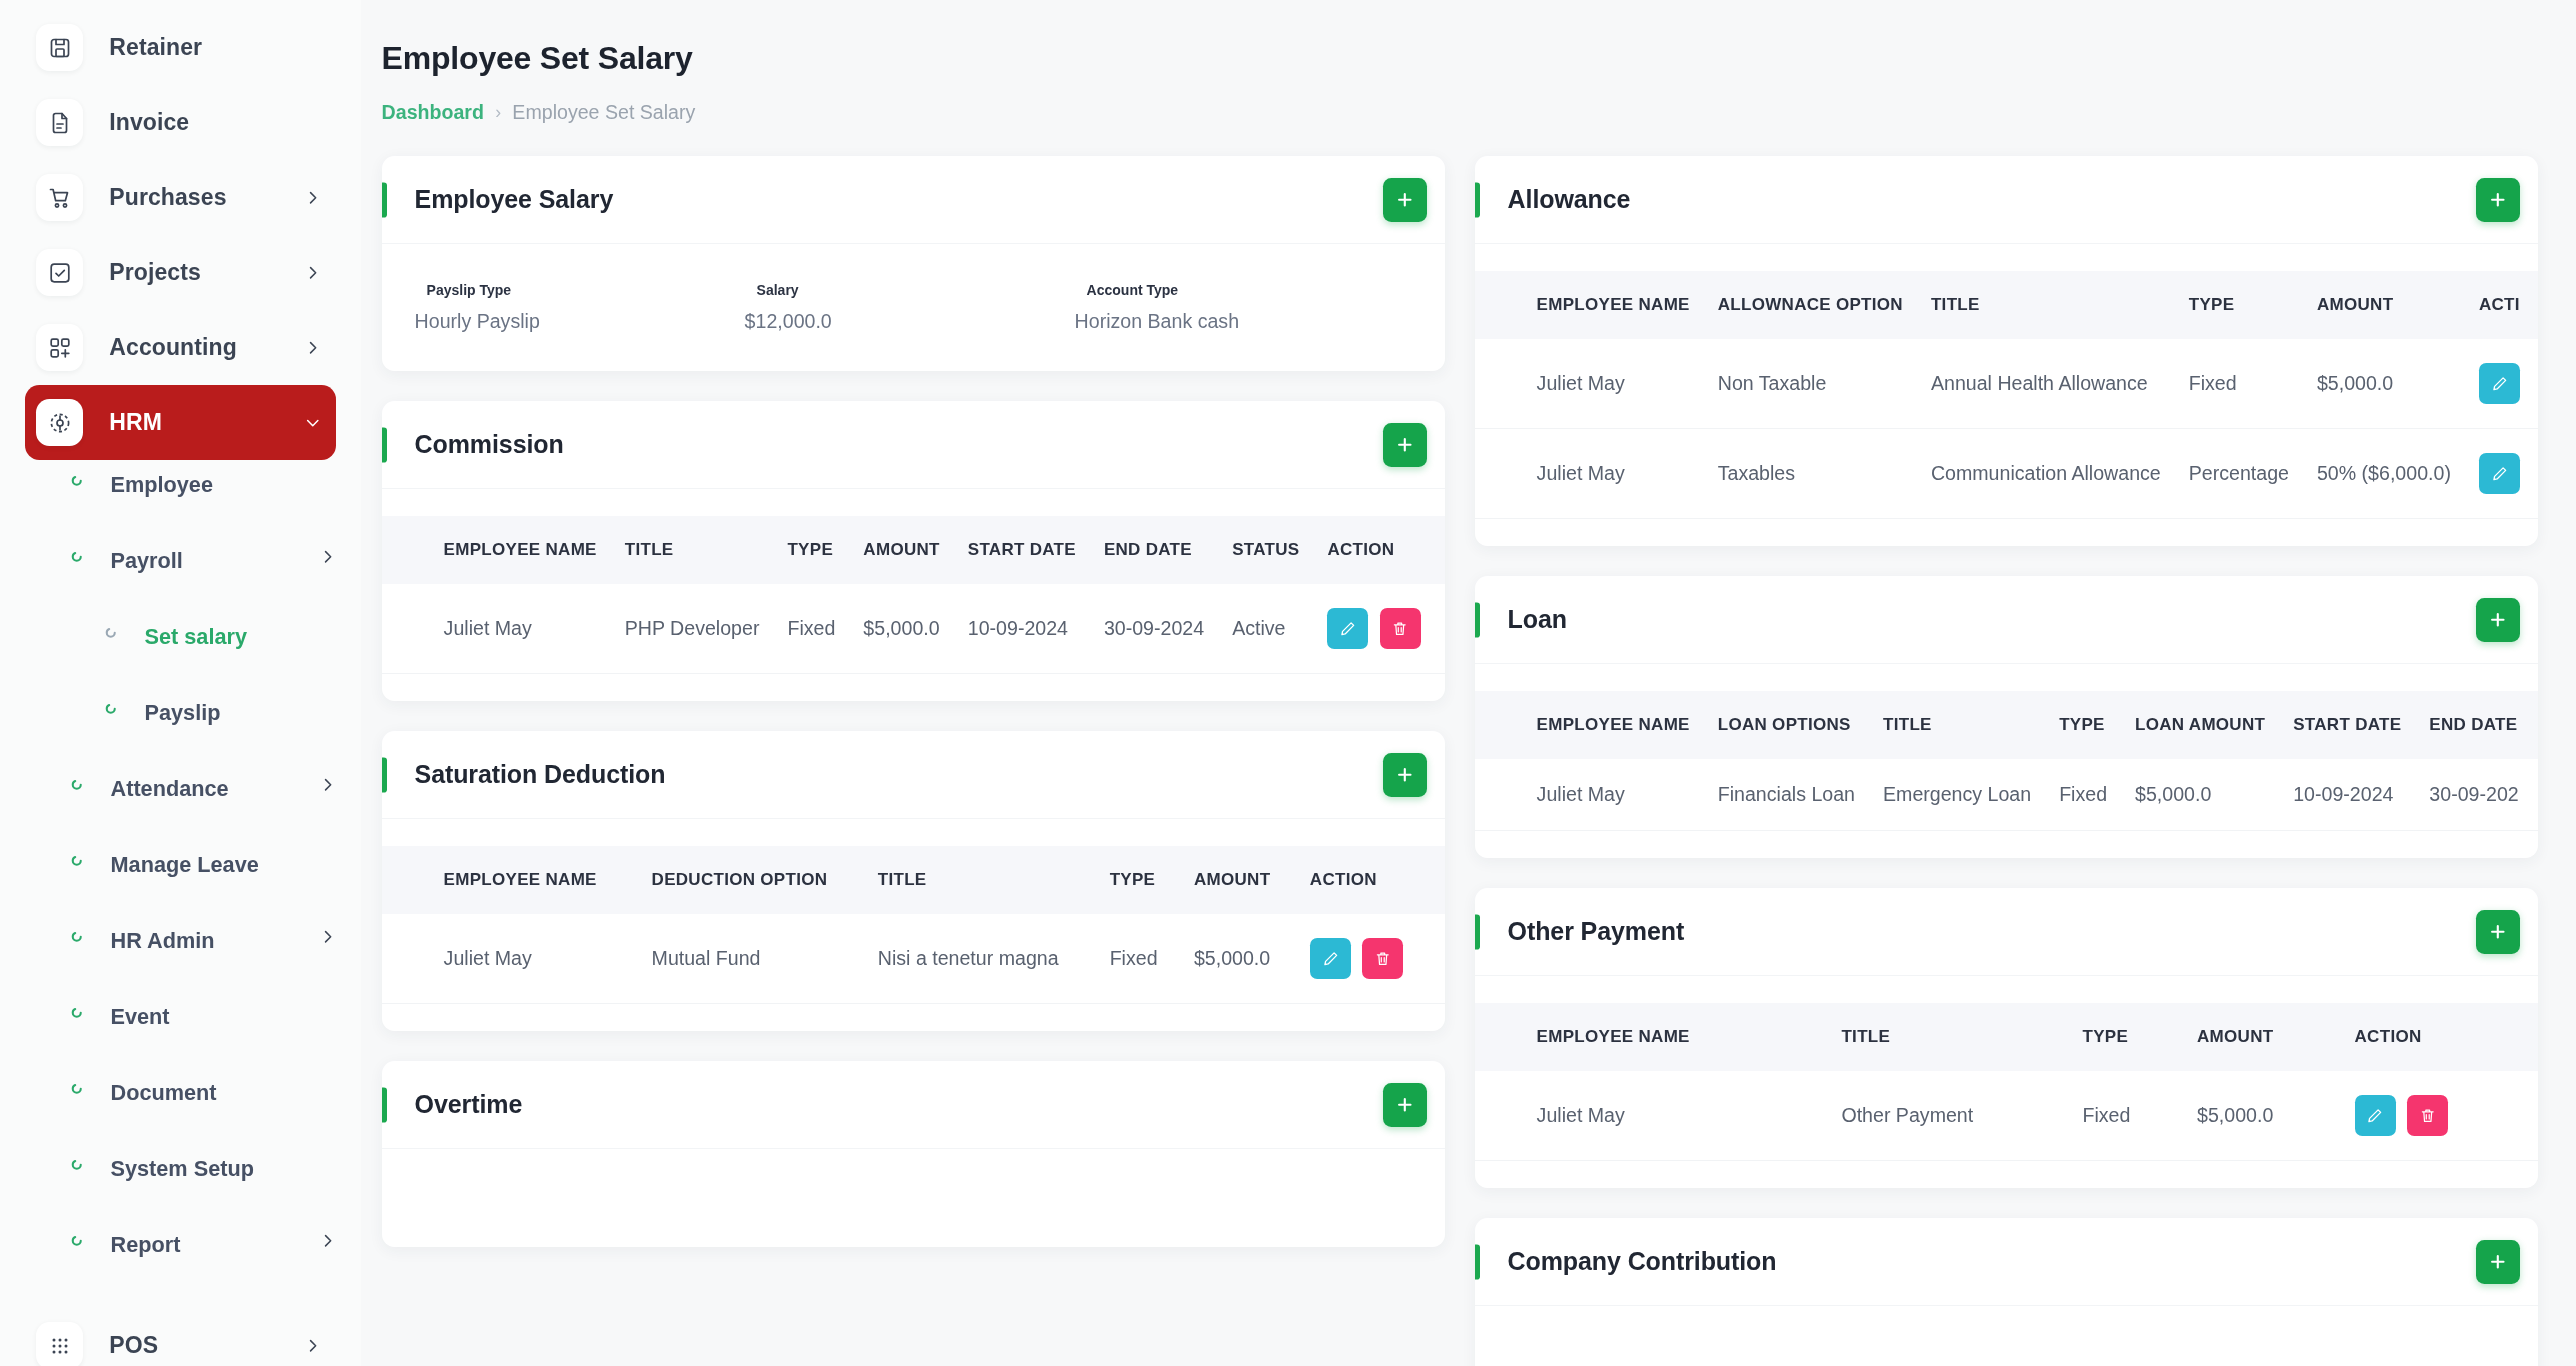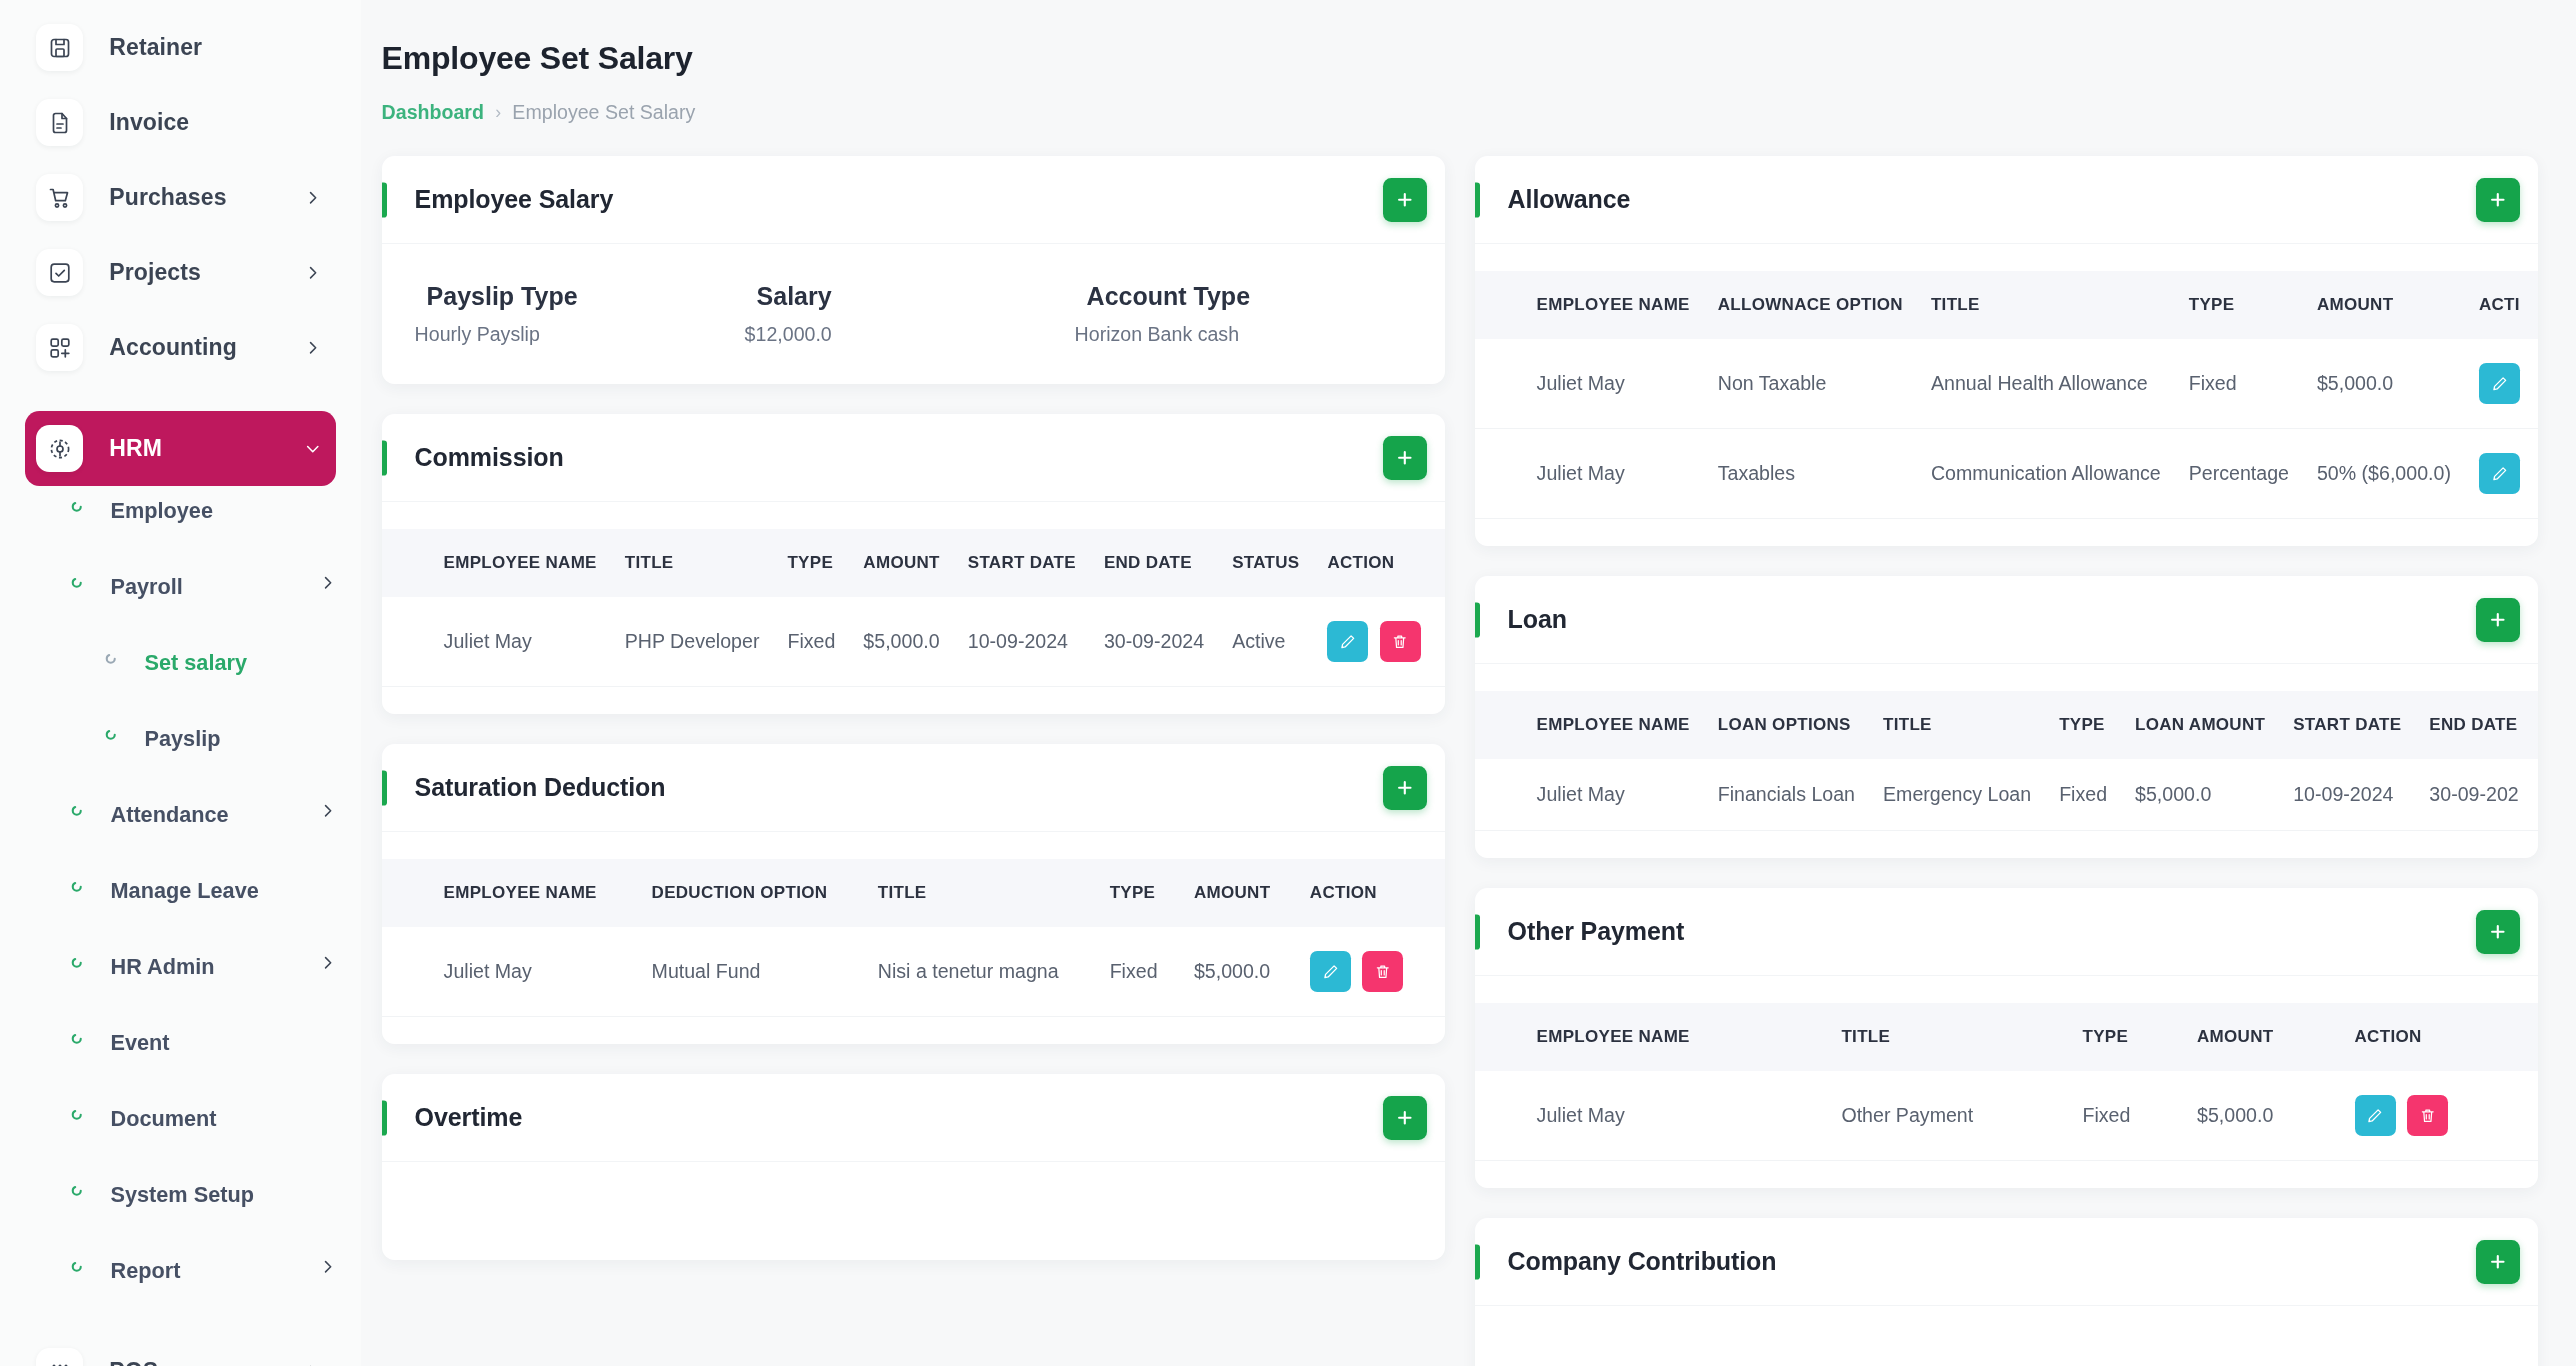--- a/index.html
+++ b/index.html
@@ -22,21 +22,21 @@
   }
   .nav-list { padding: 10.3px 0 0 0; }
   .nav-item {
     display: flex; align-items: center;
     height: 75px;
     margin: 0 25px 0 25px;
     padding: 0 14.4px 0 11.3px;
     border-radius: 14.4px;
     position: relative;
   }
-  .nav-item.active { background: #be185d; margin-top: 26px; }
+  .nav-item.active { background: #b91c1c; }
   .nav-ico-box {
     width: 47px; height: 47px; min-width: 47px;
     border-radius: 13.4px;
     background: #ffffff;
     display: flex; align-items: center; justify-content: center;
     box-shadow: 0 1.5px 5.2px rgba(20,30,40,.055);
   }
   .nav-ico-box svg { width: 24px; height: 24px; }
   .nav-label {
     flex: 1;
@@ -143,21 +143,21 @@
 
   .card-body { padding: 0; }
 
   
   .meta-row {
     display: flex;
     padding: 38px 33px 38px 33px;
   }
   .meta-cell { width: 330px; }
   .meta-label {
-    font-size: 25px; font-weight: 700; color: #2b3242;
+    font-size: 14px; font-weight: 700; color: #2b3242;
     margin-bottom: 12.4px; white-space: nowrap; padding-left: 12px;
   }
   .meta-value {
     font-size: 19.6px; font-weight: 400; color: #6a7384; white-space: nowrap;
   }
 
   
   .tbl-wrap { padding: 27px 0 27px 0; overflow: hidden; }
   table { border-collapse: collapse; width: max-content; min-width: 100%; table-layout: auto; }
   thead tr { background: #f6f7fa; }

